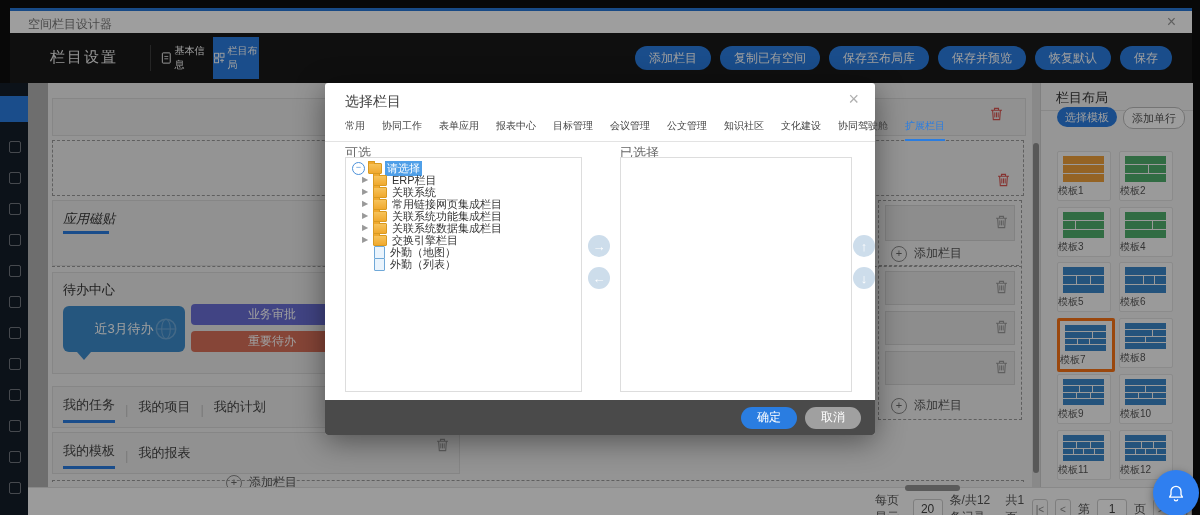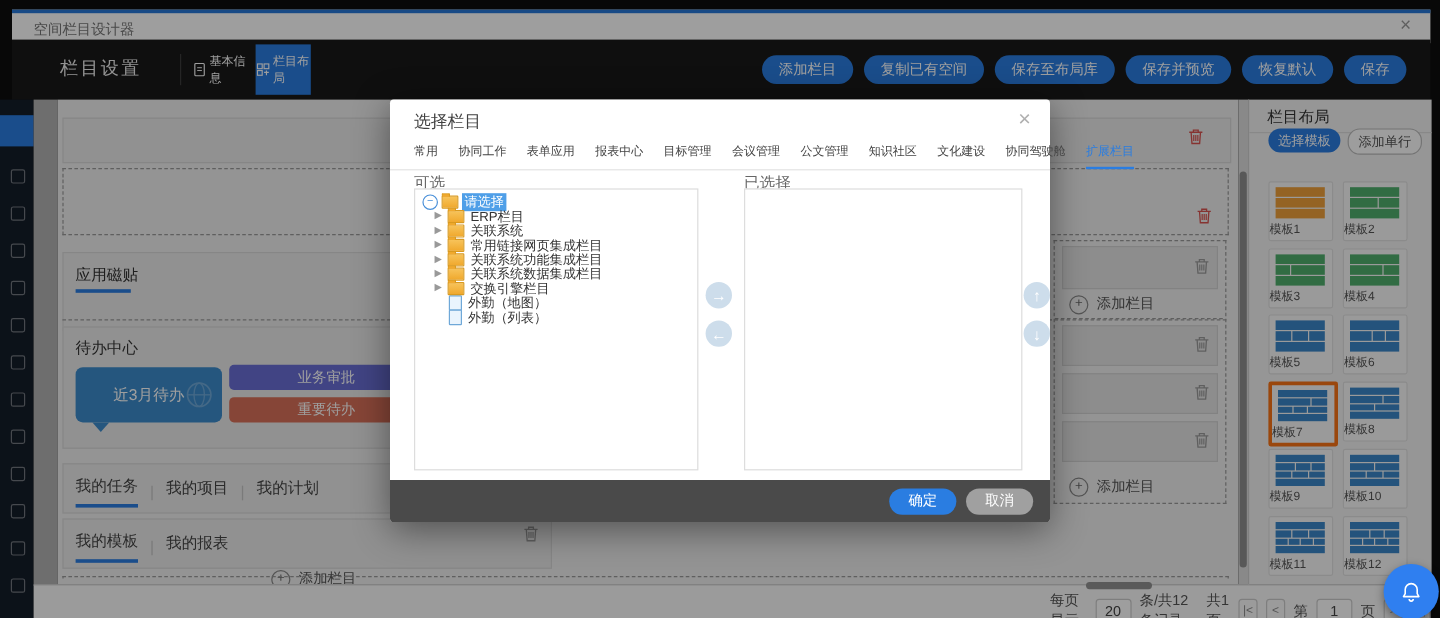--- a/index.html
+++ b/index.html
@@ -160,21 +160,21 @@
 
     <div class="card" style="left:4px;top:15px;width:972px;height:36px;">
       <span class="trash red" style="position:absolute;right:22px;top:8px;"><svg width="13" height="14" viewBox="0 0 13 14">
             <path d="M1 3.2h11M4.5 3.2V1.4h4v1.8M2.6 3.2l.7 9.4h6.4l.7-9.4" fill="none" stroke="currentColor" stroke-width="1.1"></path>
             <path d="M4.8 5.4v5M6.5 5.4v5M8.2 5.4v5" stroke="currentColor" stroke-width="1"></path>
           </svg></span>
     </div>
 
     <div class="dashed" style="left:4px;top:57px;width:970px;height:54px;"></div>
 
-    <div class="card" style="left:4px;top:127px;width:406px;height:64px;">
+    <div class="card" style="left:4px;top:117px;width:406px;height:64px;font-style:italic;">
       <span class="cardtitle" style="left:10px;top:9px;">应用磁贴</span>
       <div class="blue-underline" style="left:10px;top:30px;width:46px;"></div>
     </div>
     <div class="dash-hr" style="left:4px;top:183px;width:970px;"></div>
     <div class="card" style="left:4px;top:189px;width:406px;height:100px;">
       <span class="cardtitle" style="left:10px;top:8px;">待办中心</span>
       <div class="todo-big" id="todo-big" style="left: 10px; top: 33px; width: 122px; height: 46px; background: rgb(61, 140, 204);">
         <span>近3月待办</span>
         <svg width="26" height="26" viewBox="0 0 24 24" style="position:absolute;right:6px;top:10px;opacity:.25;">
             <circle cx="12" cy="12" r="9" fill="none" stroke="#fff" stroke-width="1.3"></circle>

